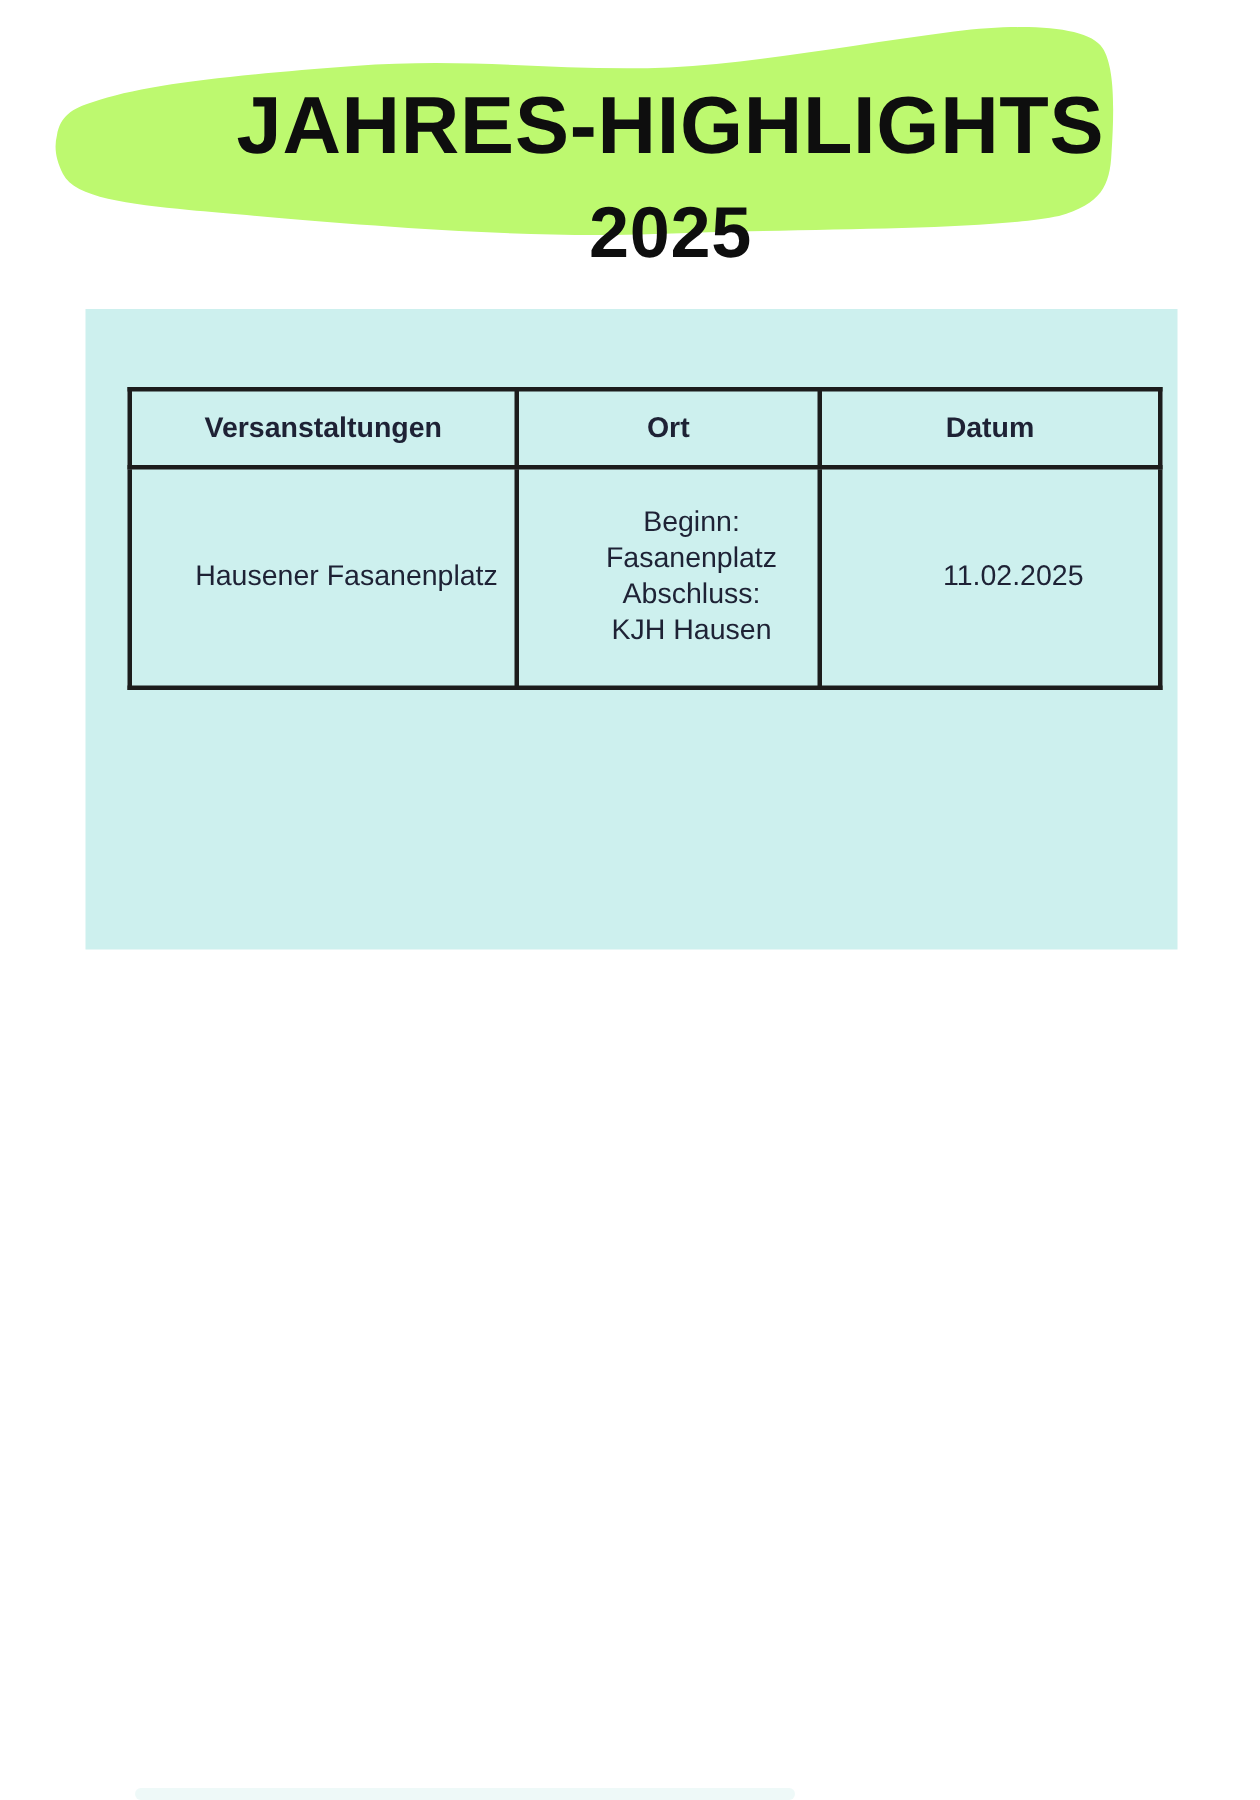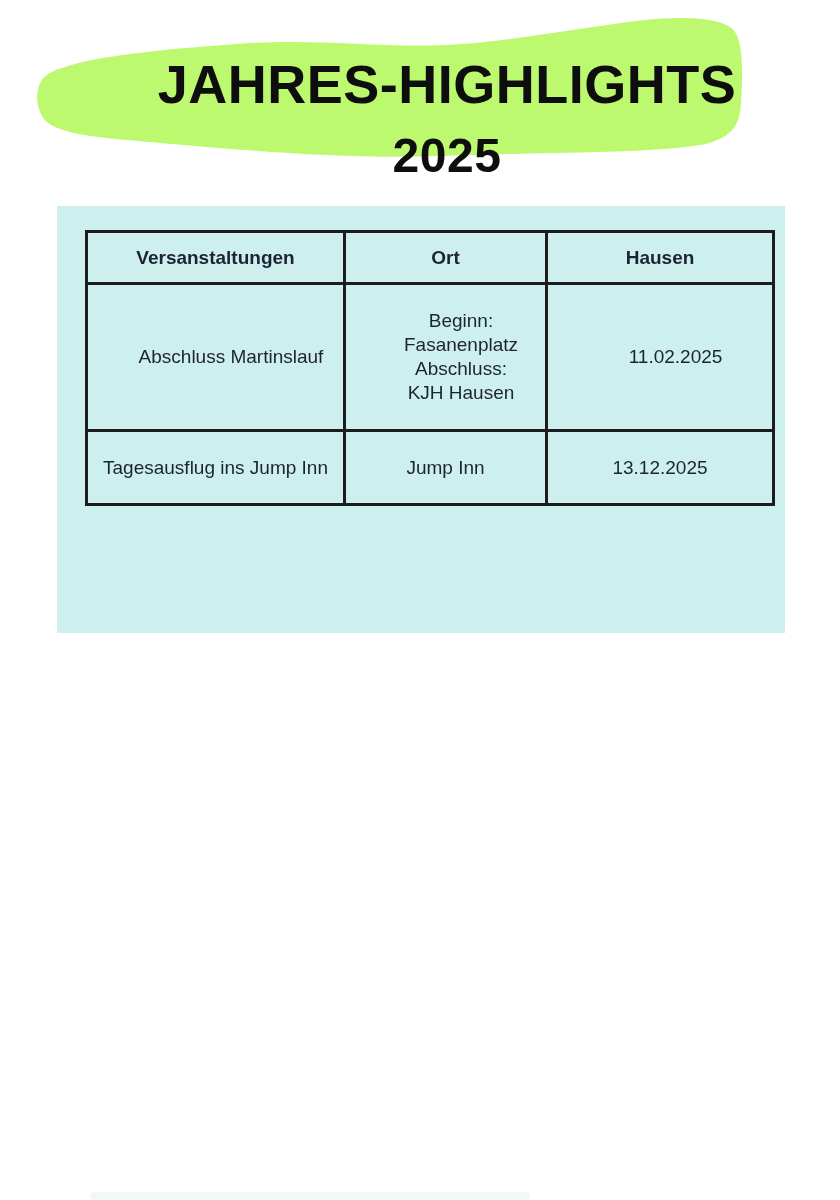--- a/index.html
+++ b/index.html
@@ -36,21 +36,21 @@
     position: absolute;
     left: 57px;
     top: 206px;
     width: 728px;
     height: 427px;
     background: #cdf0ee;
   }
   table.events {
     position: absolute;
     left: 28px;
-    top: 24px;
+    top: 52px;
     border-collapse: collapse;
     table-layout: fixed;
     width: 687px;
     color: #1e2235;
   }
   table.events th, table.events td {
     border: 3px solid #1c1c1c;
     text-align: center;
     vertical-align: middle;
     padding: 0 6px;
@@ -116,36 +116,31 @@
     <table class="events">
       <colgroup>
         <col class="col-event">
         <col class="col-ort">
         <col class="col-datum">
       </colgroup>
       <thead>
         <tr>
           <th>Versanstaltungen</th>
           <th>Ort</th>
-          <th>Hausen</th>
+          <th>Datum</th>
         </tr>
       </thead>
       <tbody>
         <tr class="row-1">
-          <td>Abschluss Martinslauf</td>
+          <td>Hausener Fasanenplatz</td>
           <td class="ort-cell">Beginn:
 Fasanenplatz
 Abschluss:
 KJH Hausen</td>
           <td>11.02.2025</td>
-        </tr>
-        <tr class="row-3">
-          <td>Tagesausflug ins Jump Inn</td>
-          <td class="ort-cell">Jump Inn</td>
-          <td>13.12.2025</td>
         </tr>
       </tbody>
     </table>
   </div>
 
   <div class="bottom-strip"></div>
 
 </div>
 
 </body></html>

